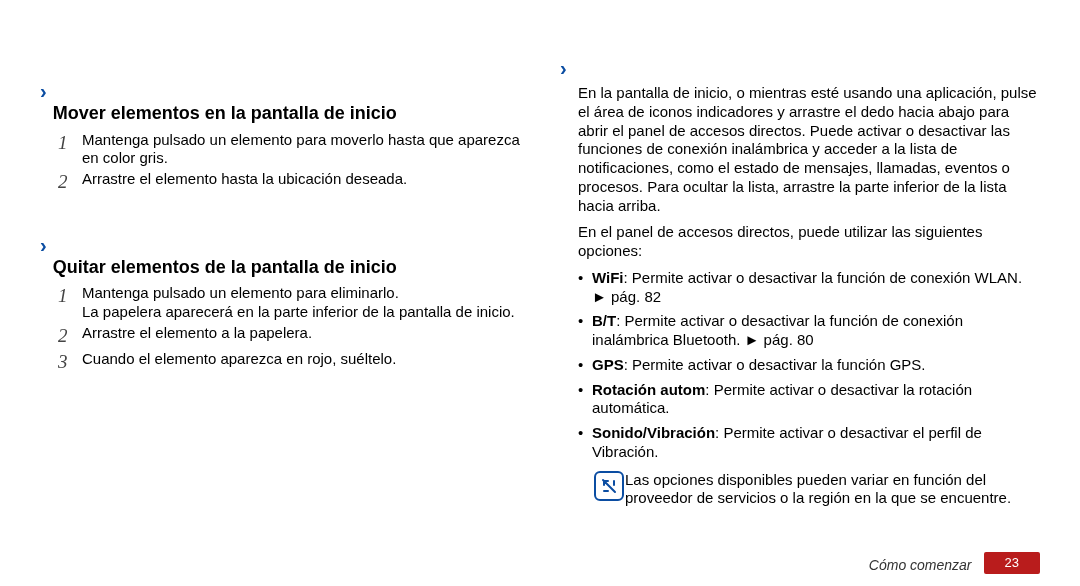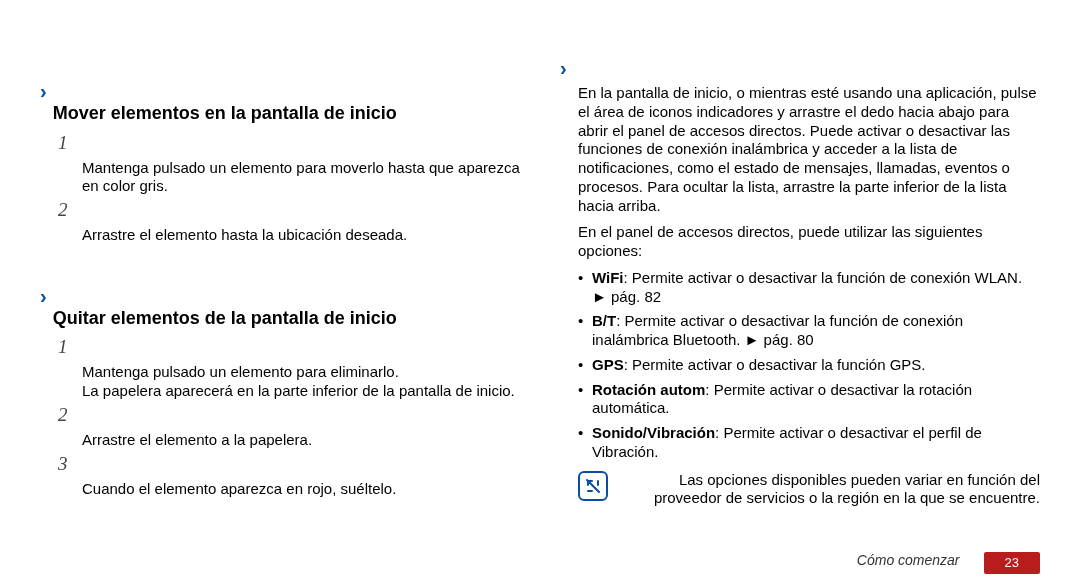--- a/index.html
+++ b/index.html
@@ -50,21 +50,20 @@
   .step-num {
     font-style: italic;
     font-family: Georgia, "Times New Roman", serif;
     font-size: 19px;
     color: #444;
     width: 14px;
     flex-shrink: 0;
   }
   .step-text {
     flex: 1;
-    margin-top: 28px;
   }
   .para {
     margin: 4px 0 8px 18px;
   }
   .bullets {
     list-style: none;
     padding: 0;
     margin: 4px 0 9px 18px;
   }
   .bullets li {
@@ -77,42 +76,41 @@
     position: absolute;
     left: 0;
     top: 0;
   }
   .bold { font-weight: bold; }
   .arrow {
     display: inline-block;
   }
   .note {
     display: flex;
-    gap: 24px;
-    margin: 4px 0 0 18px;
-    text-align: right;
+    gap: 1px;
+    margin: 4px 0 0 34px;
   }
   .note-icon {
     width: 26px;
     height: 26px;
     border: 2px solid #0b4da2;
     border-radius: 6px;
     display: flex;
     align-items: center;
     justify-content: center;
     flex-shrink: 0;
   }
   .note-icon svg { display: block; }
   .footer {
     position: absolute;
     bottom: 12px;
     right: 40px;
     display: flex;
-    align-items: flex-start;
-    gap: 24px;
+    align-items: flex-end;
+    gap: 12px;
     font-style: italic;
     color: #333;
     font-size: 14px;
   }
   .page-badge {
     background: #b91c1c;
     color: #fff;
     font-style: normal;
     font-size: 13px;
     padding: 3px 21px;

